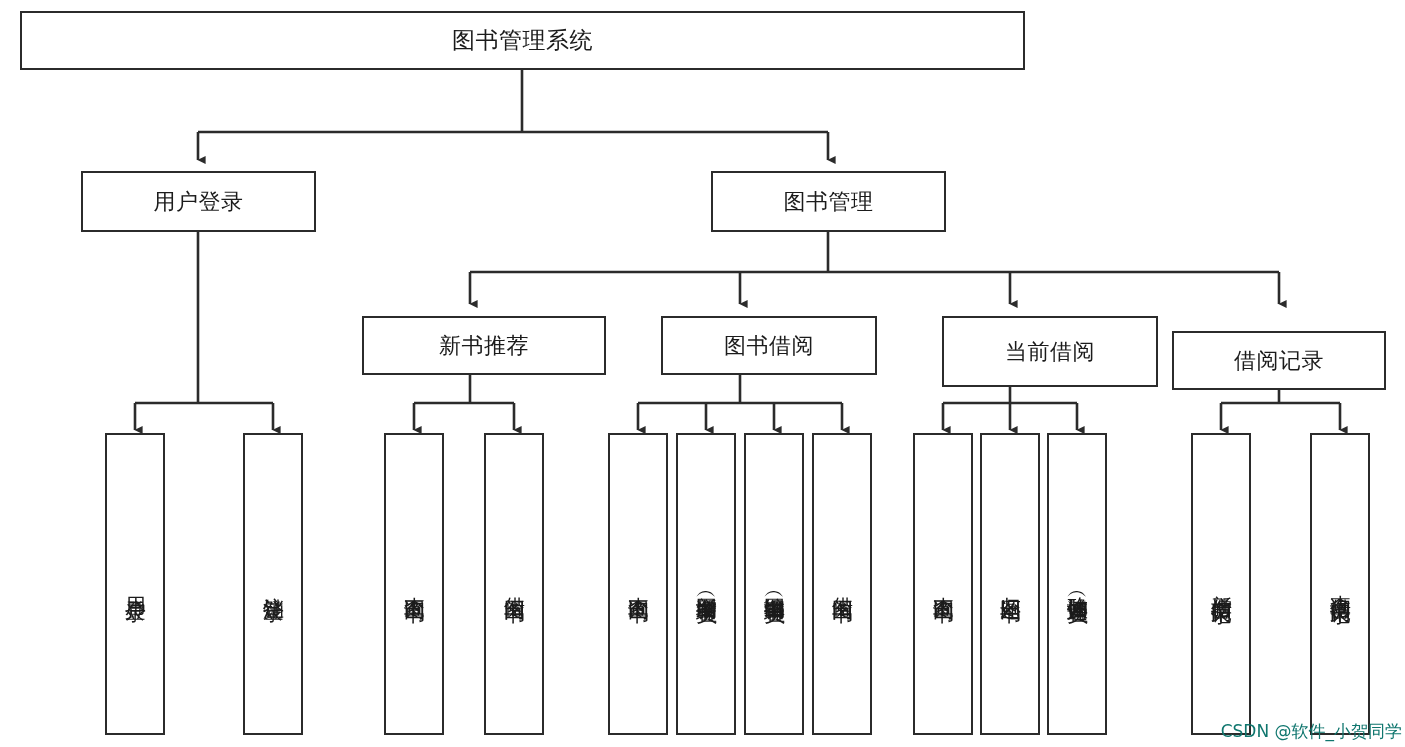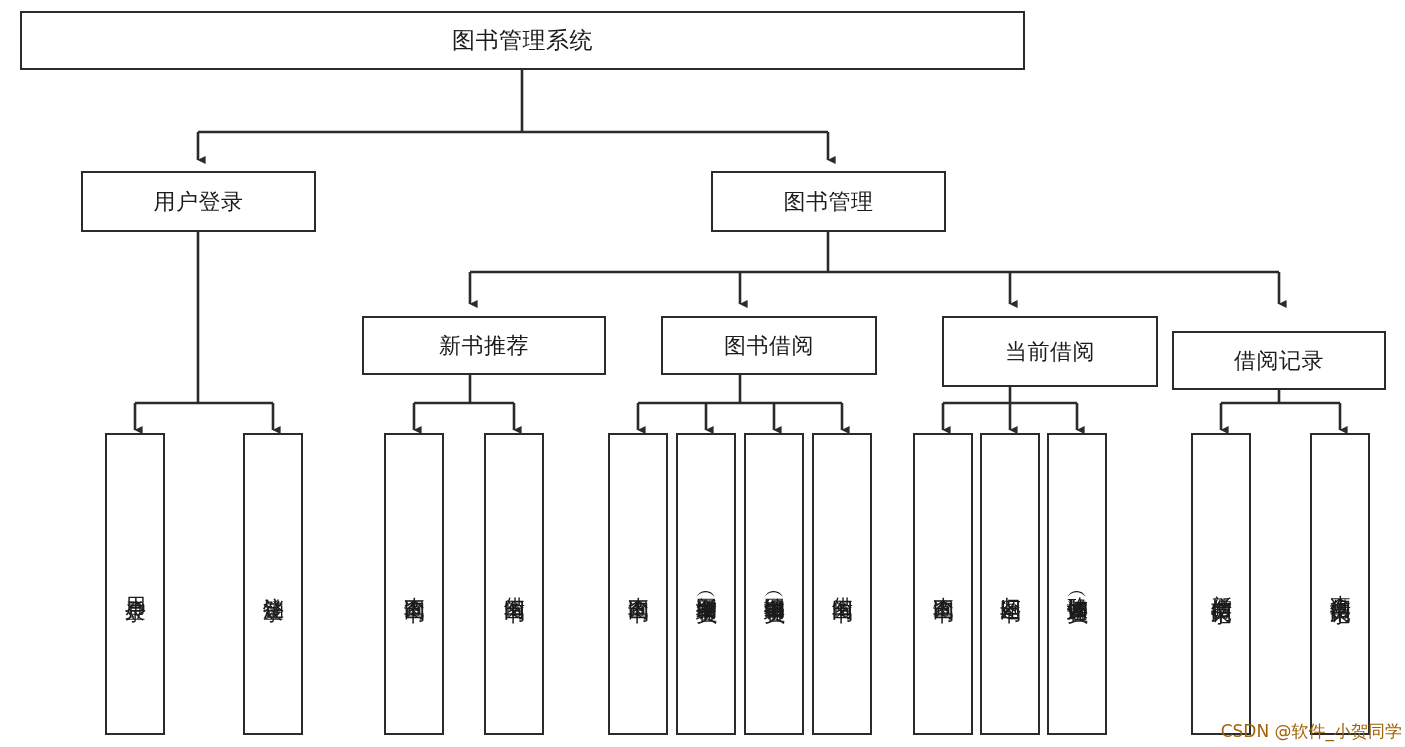--- a/index.html
+++ b/index.html
@@ -59,21 +59,21 @@
     max-height:100%;
   }
   .node.v.tall .label{
     font-size:21px;
     letter-spacing:1px;
   }
   .watermark{
     position:absolute;
     right:26px;bottom:4px;
     font-size:17px;
-    color:#a16207;
+    color:#0f766e;
     z-index:3;
     white-space:nowrap;
     font-family:"DejaVu Sans","Liberation Sans",sans-serif;
   }
 </style>
 </head>
 <body>
 
 <div id="diagram">
 

